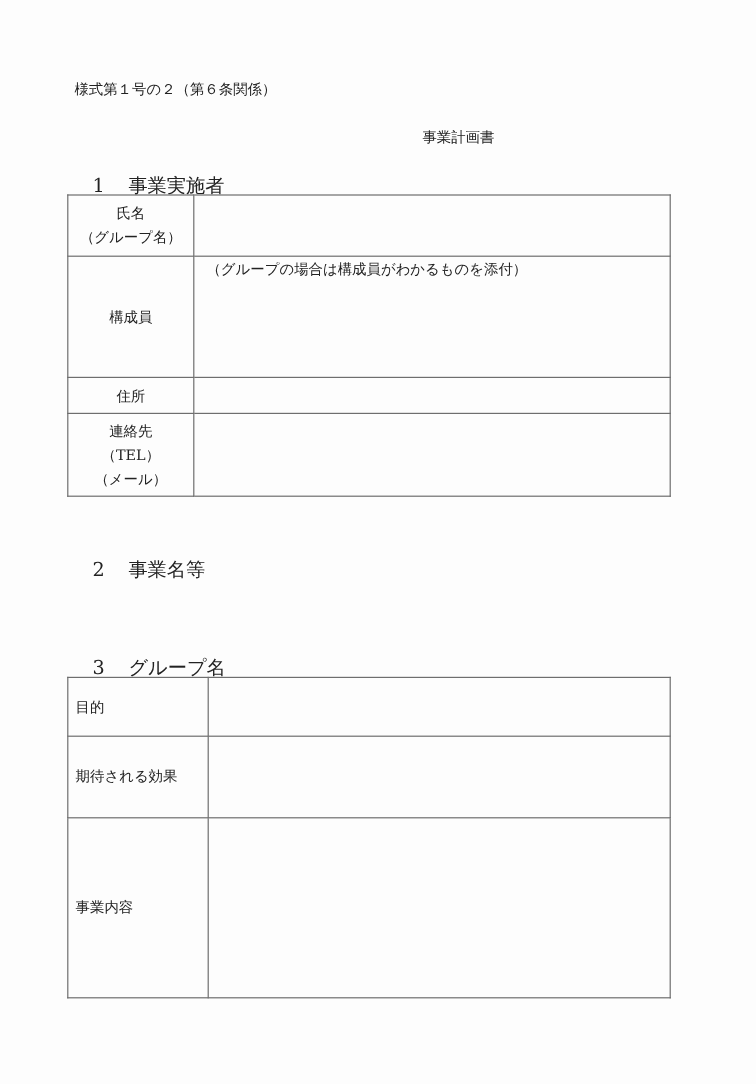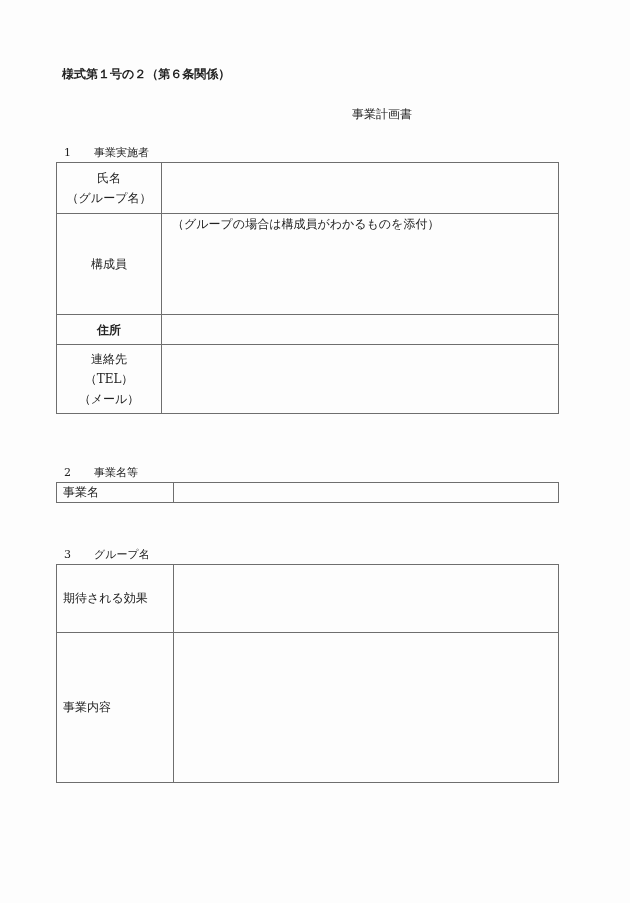--- a/index.html
+++ b/index.html
@@ -2,24 +2,24 @@
 <html><head>
 <meta charset="utf-8">
 <style>
   html, body { margin:0; padding:0; }
   body {
     width:630px; height:903px; background:#fdfdfd; position:relative;
     font-family: "DejaVu Serif", "Liberation Serif", serif;
     color:#222; font-size:12px; overflow:hidden;
   }
   .abs { position:absolute; }
-  .form-no { left:62px; top:66px; font-size:12px;font-weight:bold; }
+  .form-no { left:62px; top:66px; font-size:12px; }
   .doc-title { left:0; width:524px; top:106px; font-size:12px; padding-left:240px; box-sizing:border-box; text-align:center; }
   .doc-title span { display:inline-block; }
-  .sec { left:64px; font-size:11px; }
+  .sec { left:77px; font-size:16px; }
   .sec .num { display:inline-block; width:30px; }
   table { position:absolute; border-collapse:collapse; left:56px; width:503px; table-layout:fixed; }
   td { border:1.2px solid #6e6e6e; padding:0; vertical-align:middle; font-size:12px; }
   .t1 td.lbl { text-align:center; line-height:20px; }
   .t2 td.lbl, .t3 td.lbl { padding-left:6px; }
   .note { vertical-align:top !important; padding-top:2px !important; padding-left:10px !important; }
 </style>
 </head>
 <body>
 
@@ -39,21 +39,21 @@
     <td class="lbl">
       <div>氏名</div>
       <div>（グループ名）</div>
     </td>
     <td></td>
   </tr>
   <tr style="height:101px;">
     <td class="lbl">構成員</td>
     <td class="note">（グループの場合は構成員がわかるものを添付）</td>
   </tr>
-  <tr style="height:30px;font-weight:bold;">
+  <tr style="height:30px;">
     <td class="lbl">住所</td>
     <td></td>
   </tr>
   <tr style="height:69px;padding-left:20px;">
     <td class="lbl">
       <div>連絡先</div>
       <div>（TEL）</div>
       <div>（メール）</div>
     </td>
     <td></td>
@@ -63,36 +63,36 @@
 
 <div class="abs sec" style="top:465px;">
   <span class="num">2</span><span>事業名等</span>
 </div>
 <table class="t2" style="top:482px;">
   <colgroup>
       <col style="width:117px">
       <col>
     </colgroup>
   <tbody>
-      <tr style="height:20px;">
-    <td class="lbl">事業名</td>
-    <td></td>
-  </tr>
 </tbody>
   </table>
 
 <div class="abs sec" style="top:547px;">
   <span class="num">3</span><span>グループ名</span>
 </div>
 <table class="t3" style="top:564px;">
   <colgroup>
       <col style="width:117px">
       <col>
     </colgroup>
   <tbody>
+      <tr style="height:49px;">
+    <td class="lbl">目的</td>
+    <td></td>
+  </tr>
   <tr style="height:68px;">
     <td class="lbl">期待される効果</td>
     <td></td>
   </tr>
   <tr style="height:150px;">
     <td class="lbl">事業内容</td>
     <td></td>
   </tr>
 </tbody>
   </table>

